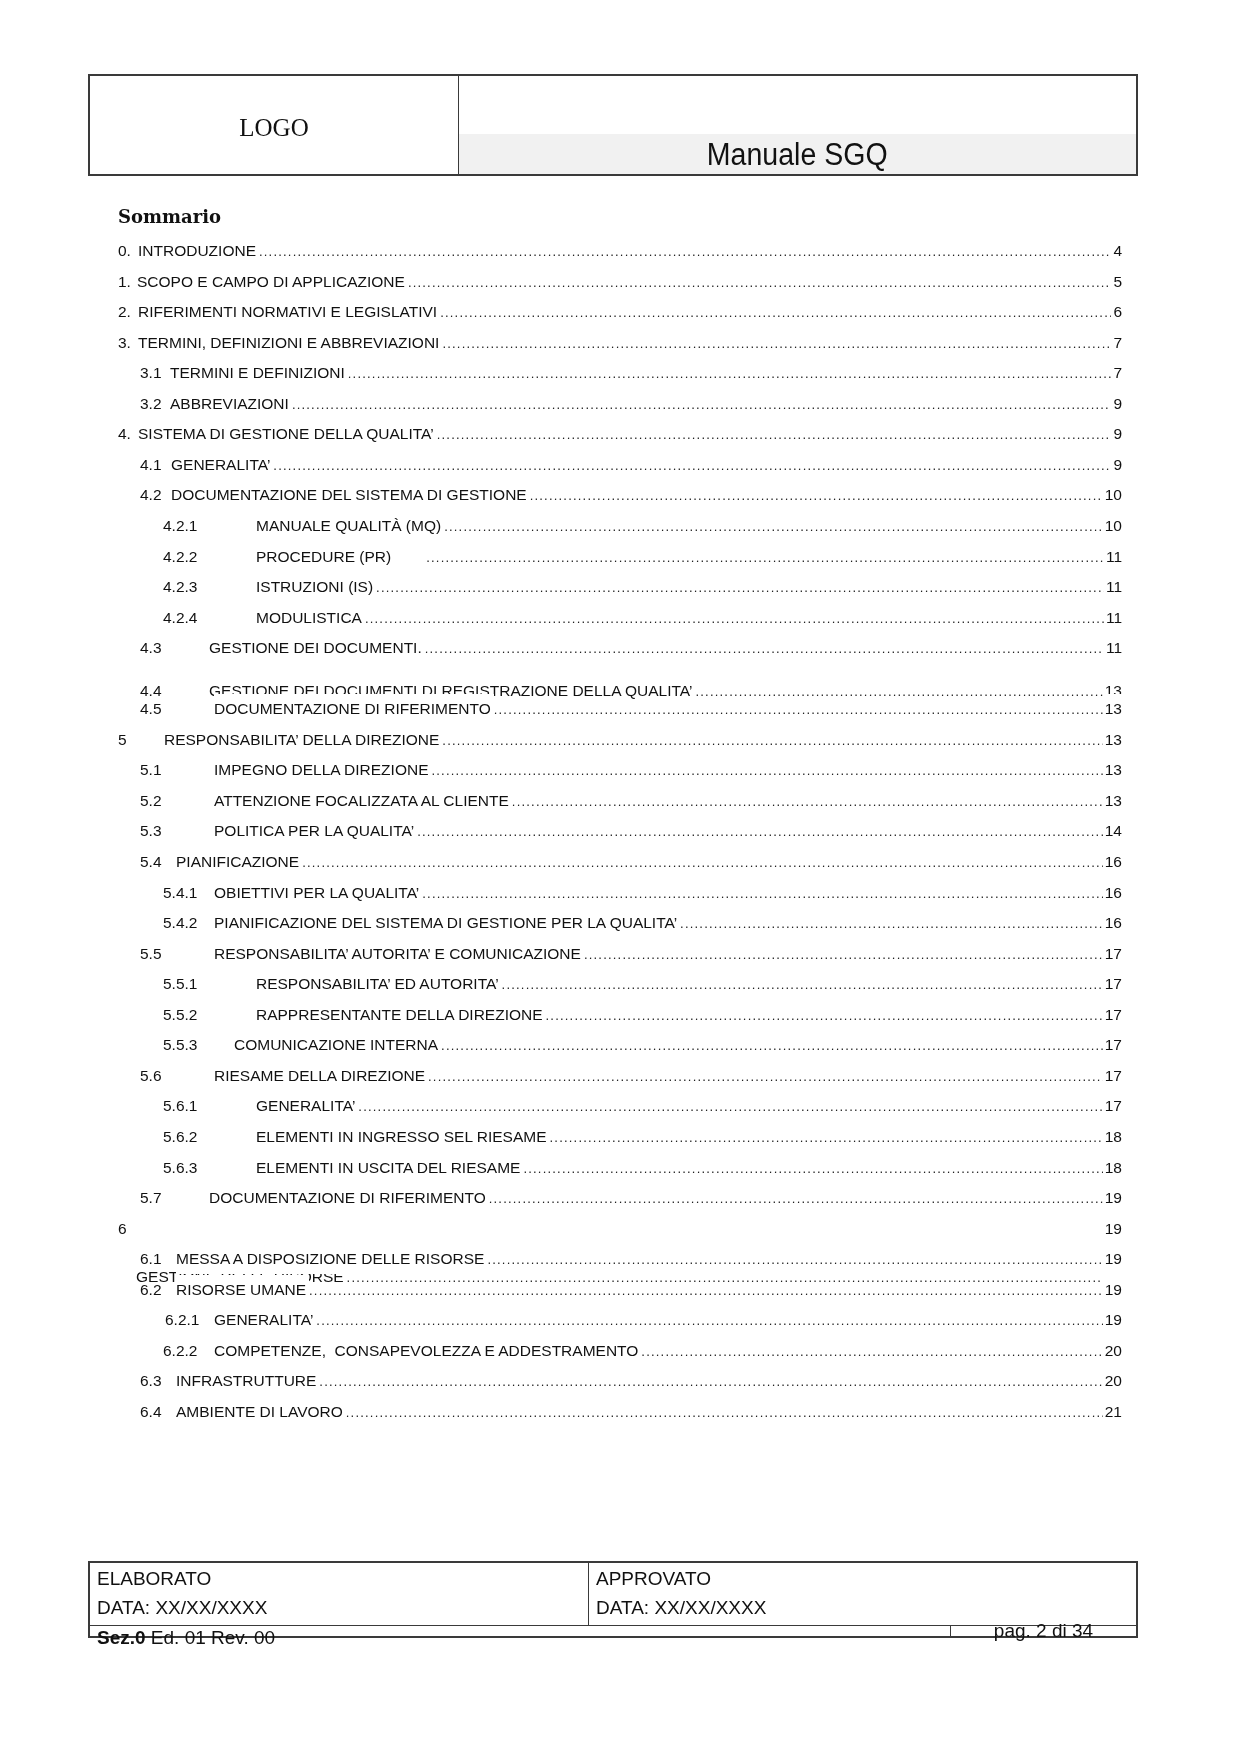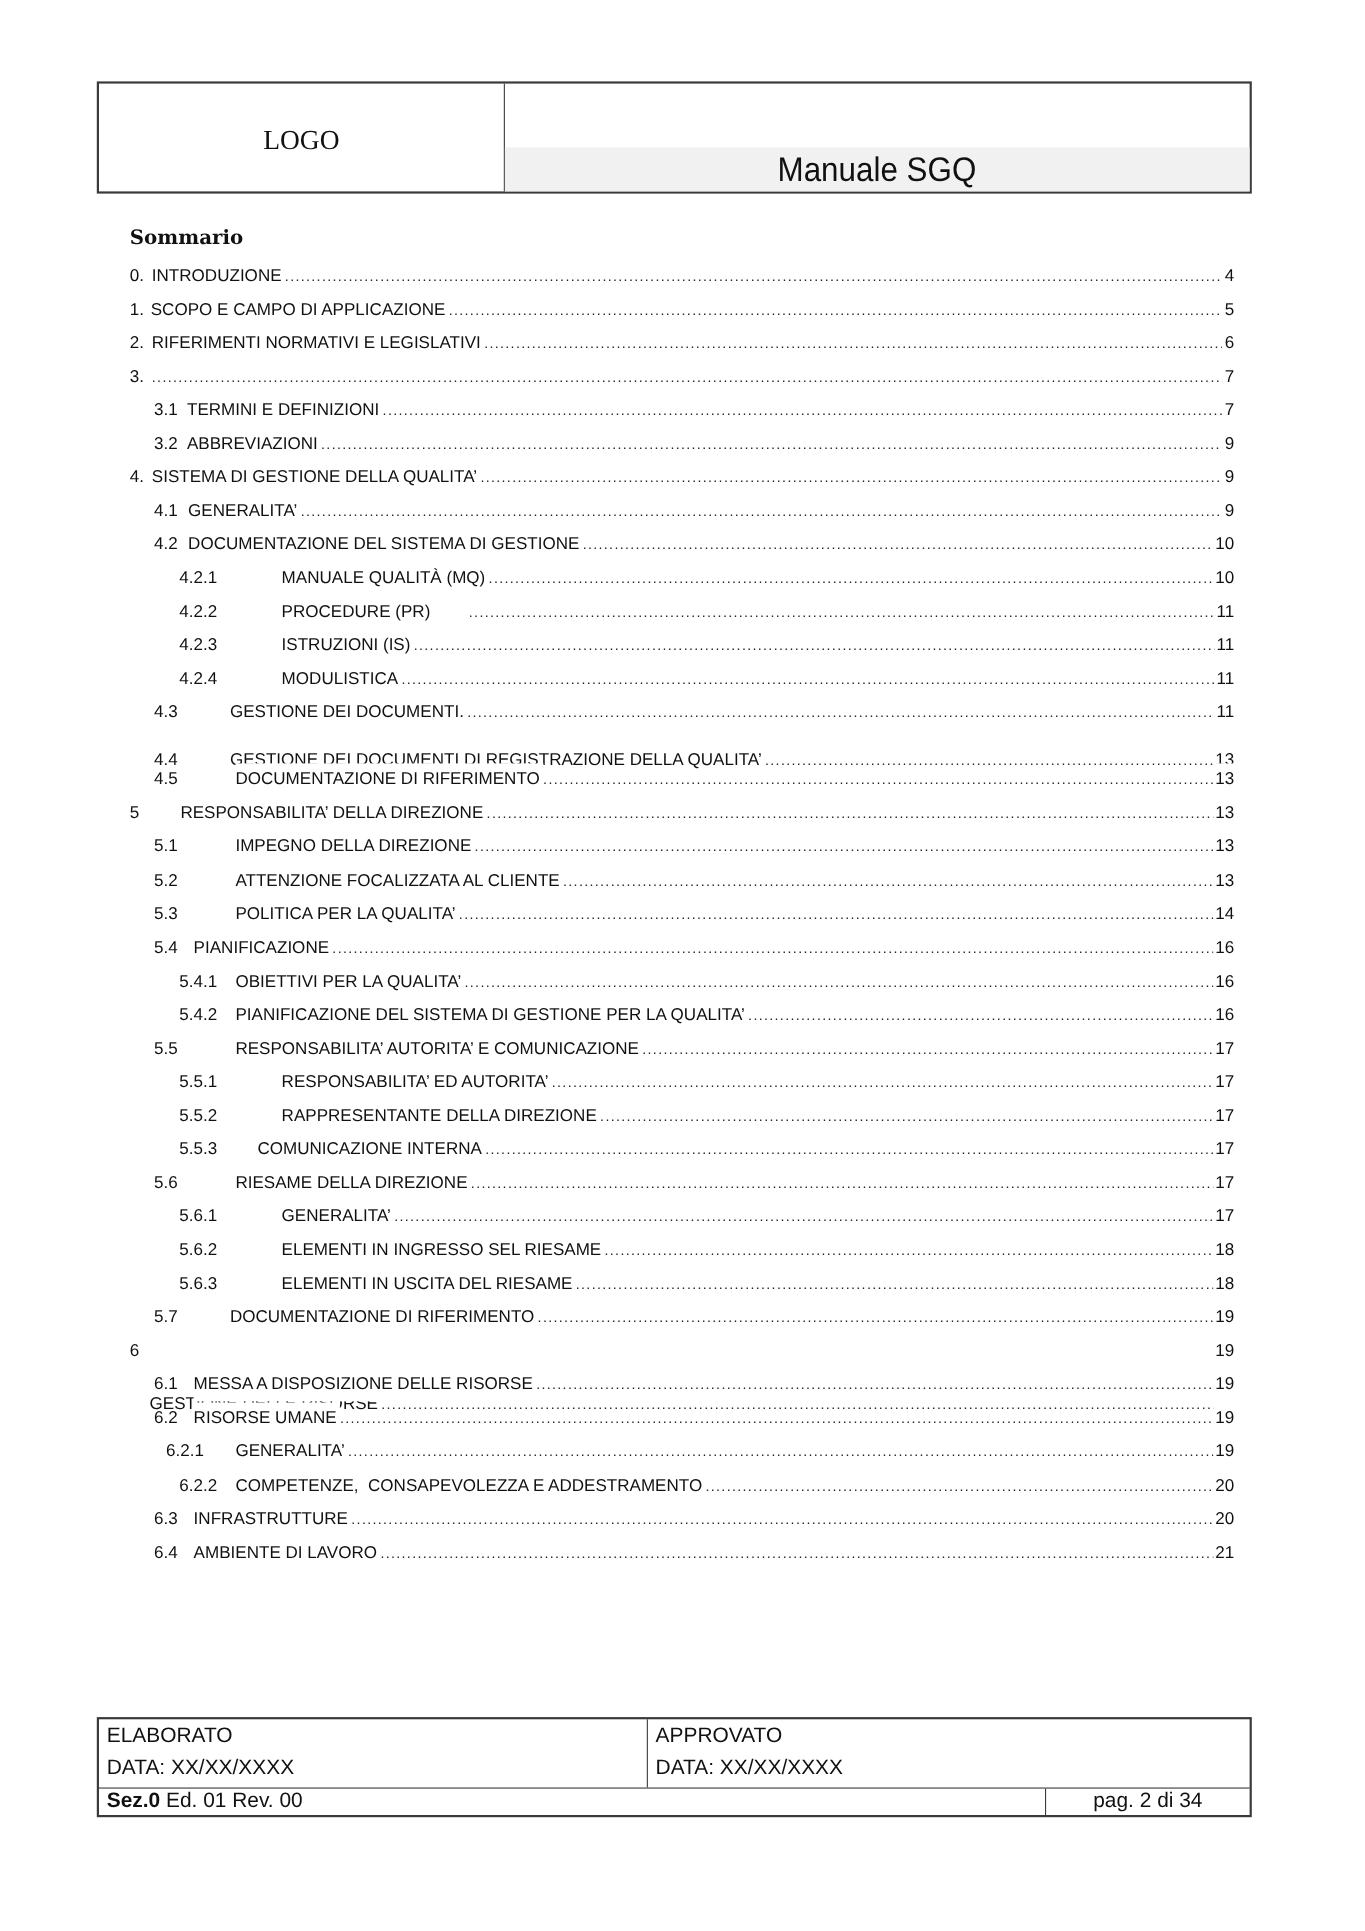--- a/index.html
+++ b/index.html
@@ -30,21 +30,21 @@
   .toc-row { position: absolute; left: 0; width: 1241px; height: 30px;
              font-family: "Liberation Sans", sans-serif; font-size: 15.5px; line-height: 30px; }
   .toc-row .num { position: absolute; white-space: nowrap; }
   .toc-row .lead { position: absolute; right: 120px; display: flex; align-items: baseline; white-space: nowrap; }
   .toc-row .title { white-space: nowrap; background: #fff; padding-right: 3px; }
   .toc-row .dots { flex: 1; overflow: hidden; white-space: nowrap; letter-spacing: 1.2px; color: #222;
                    font-size: 13px; }
   .toc-row .page { position: absolute; right: 119px; background: #fff; padding-left: 2px; }
 
   
-  .ftr { position: absolute; left: 88px; top: 1561px; width: 1050px; height: 91px;
+  .ftr { position: absolute; left: 88px; top: 1561px; width: 1050px; height: 77px;
          border: 2px solid #3a3a3a; box-sizing: border-box;
          font-family: "Liberation Sans", sans-serif; font-size: 19px; }
   .ftr-cell { position: absolute; box-sizing: border-box; padding-left: 7px; }
   .ftr-left { left: 0; top: 0; width: 499px; height: 62px; border-right: 1.5px solid #3a3a3a; }
   .ftr-right { left: 499px; top: 0; right: 0; height: 62px; }
   .ftr-line1 { position: absolute; top: 5px; left: 7px; }
   .ftr-line2 { position: absolute; top: 34px; left: 7px; }
   .ftr-bottom { position: absolute; left: 0; right: 0; top: 62px; bottom: 0; border-top: 1.5px solid #3a3a3a; }
   .ftr-rev { position: absolute; left: 7px; top: 1px; }
   .ftr-rev b { font-weight: bold; }
@@ -86,20 +86,21 @@
       <span class="num" style="left: 118px;">2.</span>
       <div class="lead" style="left: 138px;">
         <span class="title" style="white-space: pre;">RIFERIMENTI NORMATIVI E LEGISLATIVI</span>
         <span class="dots">................................................................................................................................................................................................................................................................................................................................................................................................................</span>
       </div>
       <span class="page">6</span>
     </div>
     <div class="toc-row" style="top: 91.65px;">
       <span class="num" style="left: 118px;">3.</span>
       <div class="lead" style="left: 138px;">
+        <span class="title" style="white-space: pre;">TERMINI, DEFINIZIONI E ABBREVIAZIONI</span>
         <span class="dots">................................................................................................................................................................................................................................................................................................................................................................................................................</span>
       </div>
       <span class="page">7</span>
     </div>
     <div class="toc-row" style="top: 122.2px;">
       <span class="num" style="left: 140px;">3.1</span>
       <div class="lead" style="left: 170px;">
         <span class="title" style="white-space: pre;">TERMINI E DEFINIZIONI</span>
         <span class="dots">................................................................................................................................................................................................................................................................................................................................................................................................................</span>
       </div>
@@ -339,21 +340,21 @@
     </div>
     <div class="toc-row" style="top: 1038.7px;">
       <span class="num" style="left: 140px;">6.2</span>
       <div class="lead" style="left: 176px;">
         <span class="title" style="white-space: pre;">RISORSE UMANE</span>
         <span class="dots">................................................................................................................................................................................................................................................................................................................................................................................................................</span>
       </div>
       <span class="page">19</span>
     </div>
     <div class="toc-row" style="top: 1069.25px;">
-      <span class="num" style="left: 151px;">6.2.1</span>
+      <span class="num" style="left: 165px;">6.2.1</span>
       <div class="lead" style="left: 214px;">
         <span class="title" style="white-space: pre;">GENERALITA’</span>
         <span class="dots">................................................................................................................................................................................................................................................................................................................................................................................................................</span>
       </div>
       <span class="page">19</span>
     </div>
     <div class="toc-row" style="top: 1099.8px;">
       <span class="num" style="left: 163px;">6.2.2</span>
       <div class="lead" style="left: 214px;">
         <span class="title" style="white-space: pre;">COMPETENZE,  CONSAPEVOLEZZA E ADDESTRAMENTO</span>

